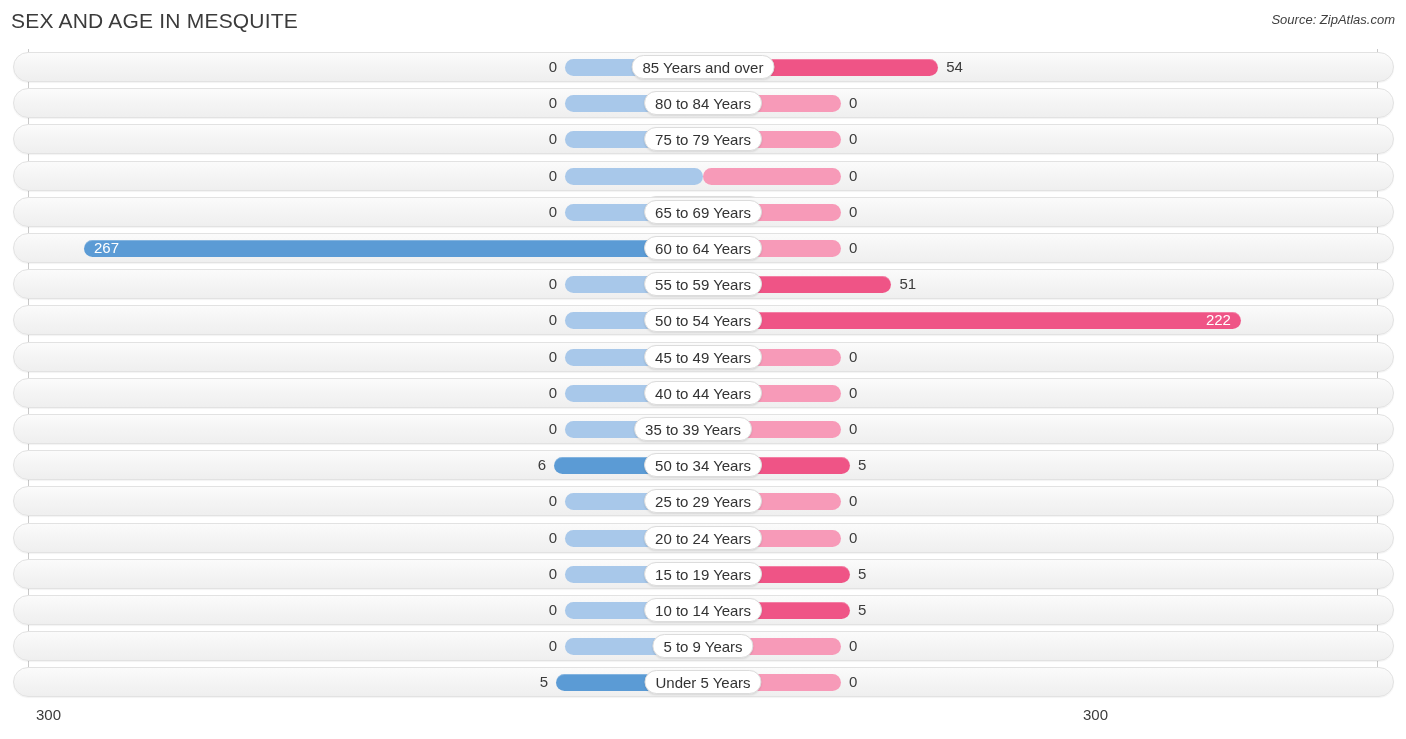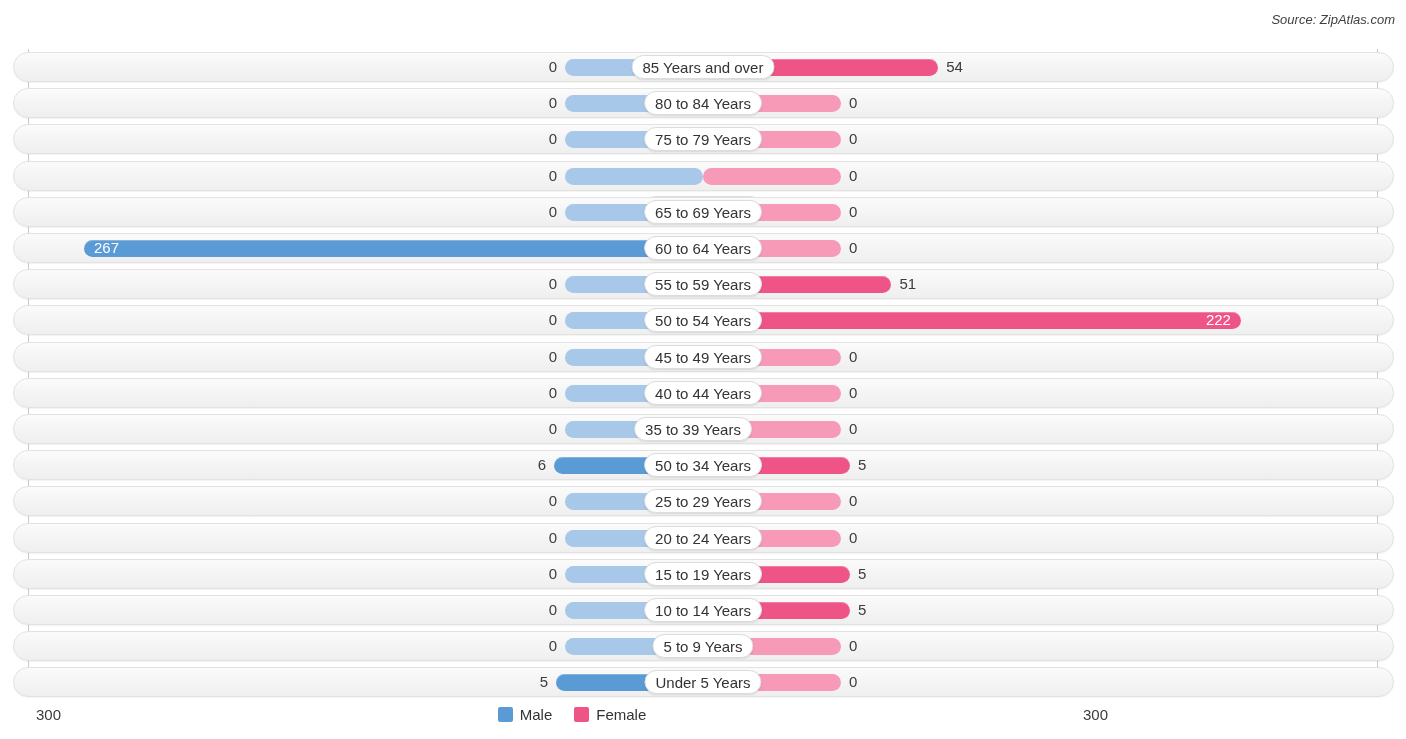--- a/index.html
+++ b/index.html
@@ -103,20 +103,21 @@
   .legend-item{display:flex;align-items:center;gap:7px;}
   .swatch{width:15px;height:15px;border-radius:2px;display:inline-block;}
   .legend-text{font-size:15px;color:#333333;white-space:nowrap;}
 </style>
 </head>
 <body>
 
 <div id="chart-root">
 
   <div class="header">
+    <div class="title">SEX AND AGE IN MESQUITE</div>
     <div class="source">Source: ZipAtlas.com</div>
   </div>
 
   <div class="plot" id="plot">
     <div class="axis-line axis-left"></div>
     <div class="axis-line axis-right"></div>
   <div class="row" style="top: 8px;">
         <div class="track"></div>
         <div class="bar bar-male" style="left: 552px; width: 138px;"></div>
         <div class="bar bar-female hot" style="left: 690px; width: 235.281px;"></div>
@@ -258,25 +259,15 @@
         <div class="bar bar-female" style="left: 690px; width: 138px;"></div>
         <div class="val val-male" style="left: 474.993px; width: 60px;">5</div>
         <div class="val val-female" style="left: 836px; width: 60px;">0</div>
         <div class="cat-label" style="left: 690px;">Under 5 Years</div>
       </div>
     </div>
 
   <div class="footer">
     <div class="axis-max axis-max-left">300</div>
     <div class="axis-max axis-max-right">300</div>
-    <div class="legend">
-      <div class="legend-item">
-        <span class="swatch" id="sw-male" style="background: rgb(91, 155, 213);"></span>
-        <span class="legend-text">Male</span>
-      </div>
-      <div class="legend-item">
-        <span class="swatch" id="sw-female" style="background: rgb(239, 84, 134);"></span>
-        <span class="legend-text">Female</span>
-      </div>
-    </div>
   </div>
 
 </div>
 
 </body></html>

